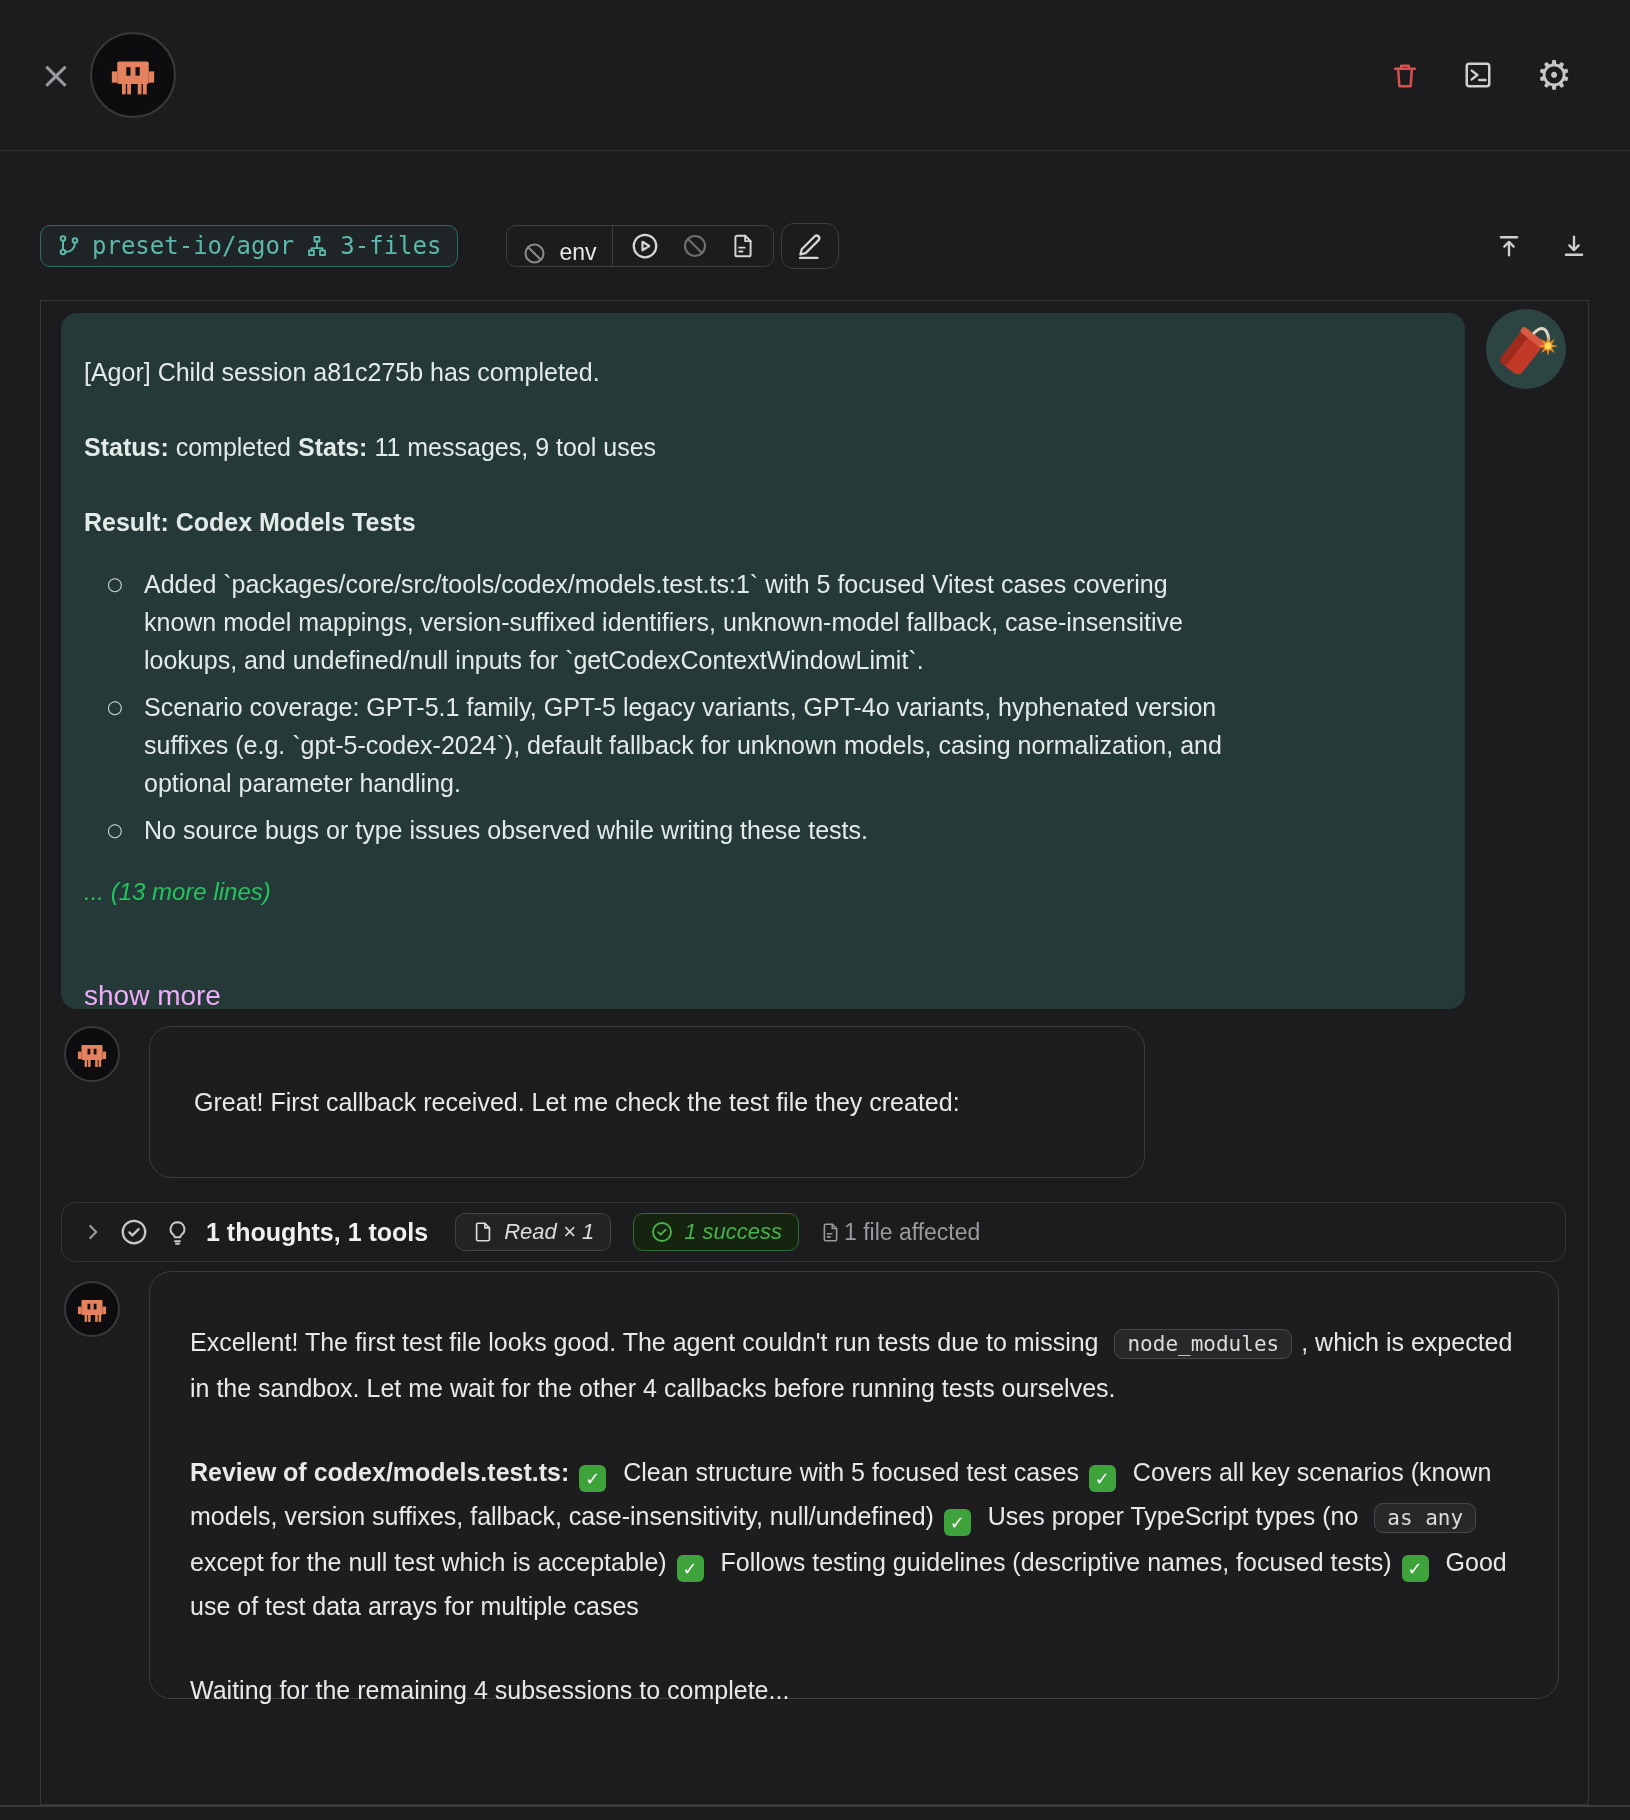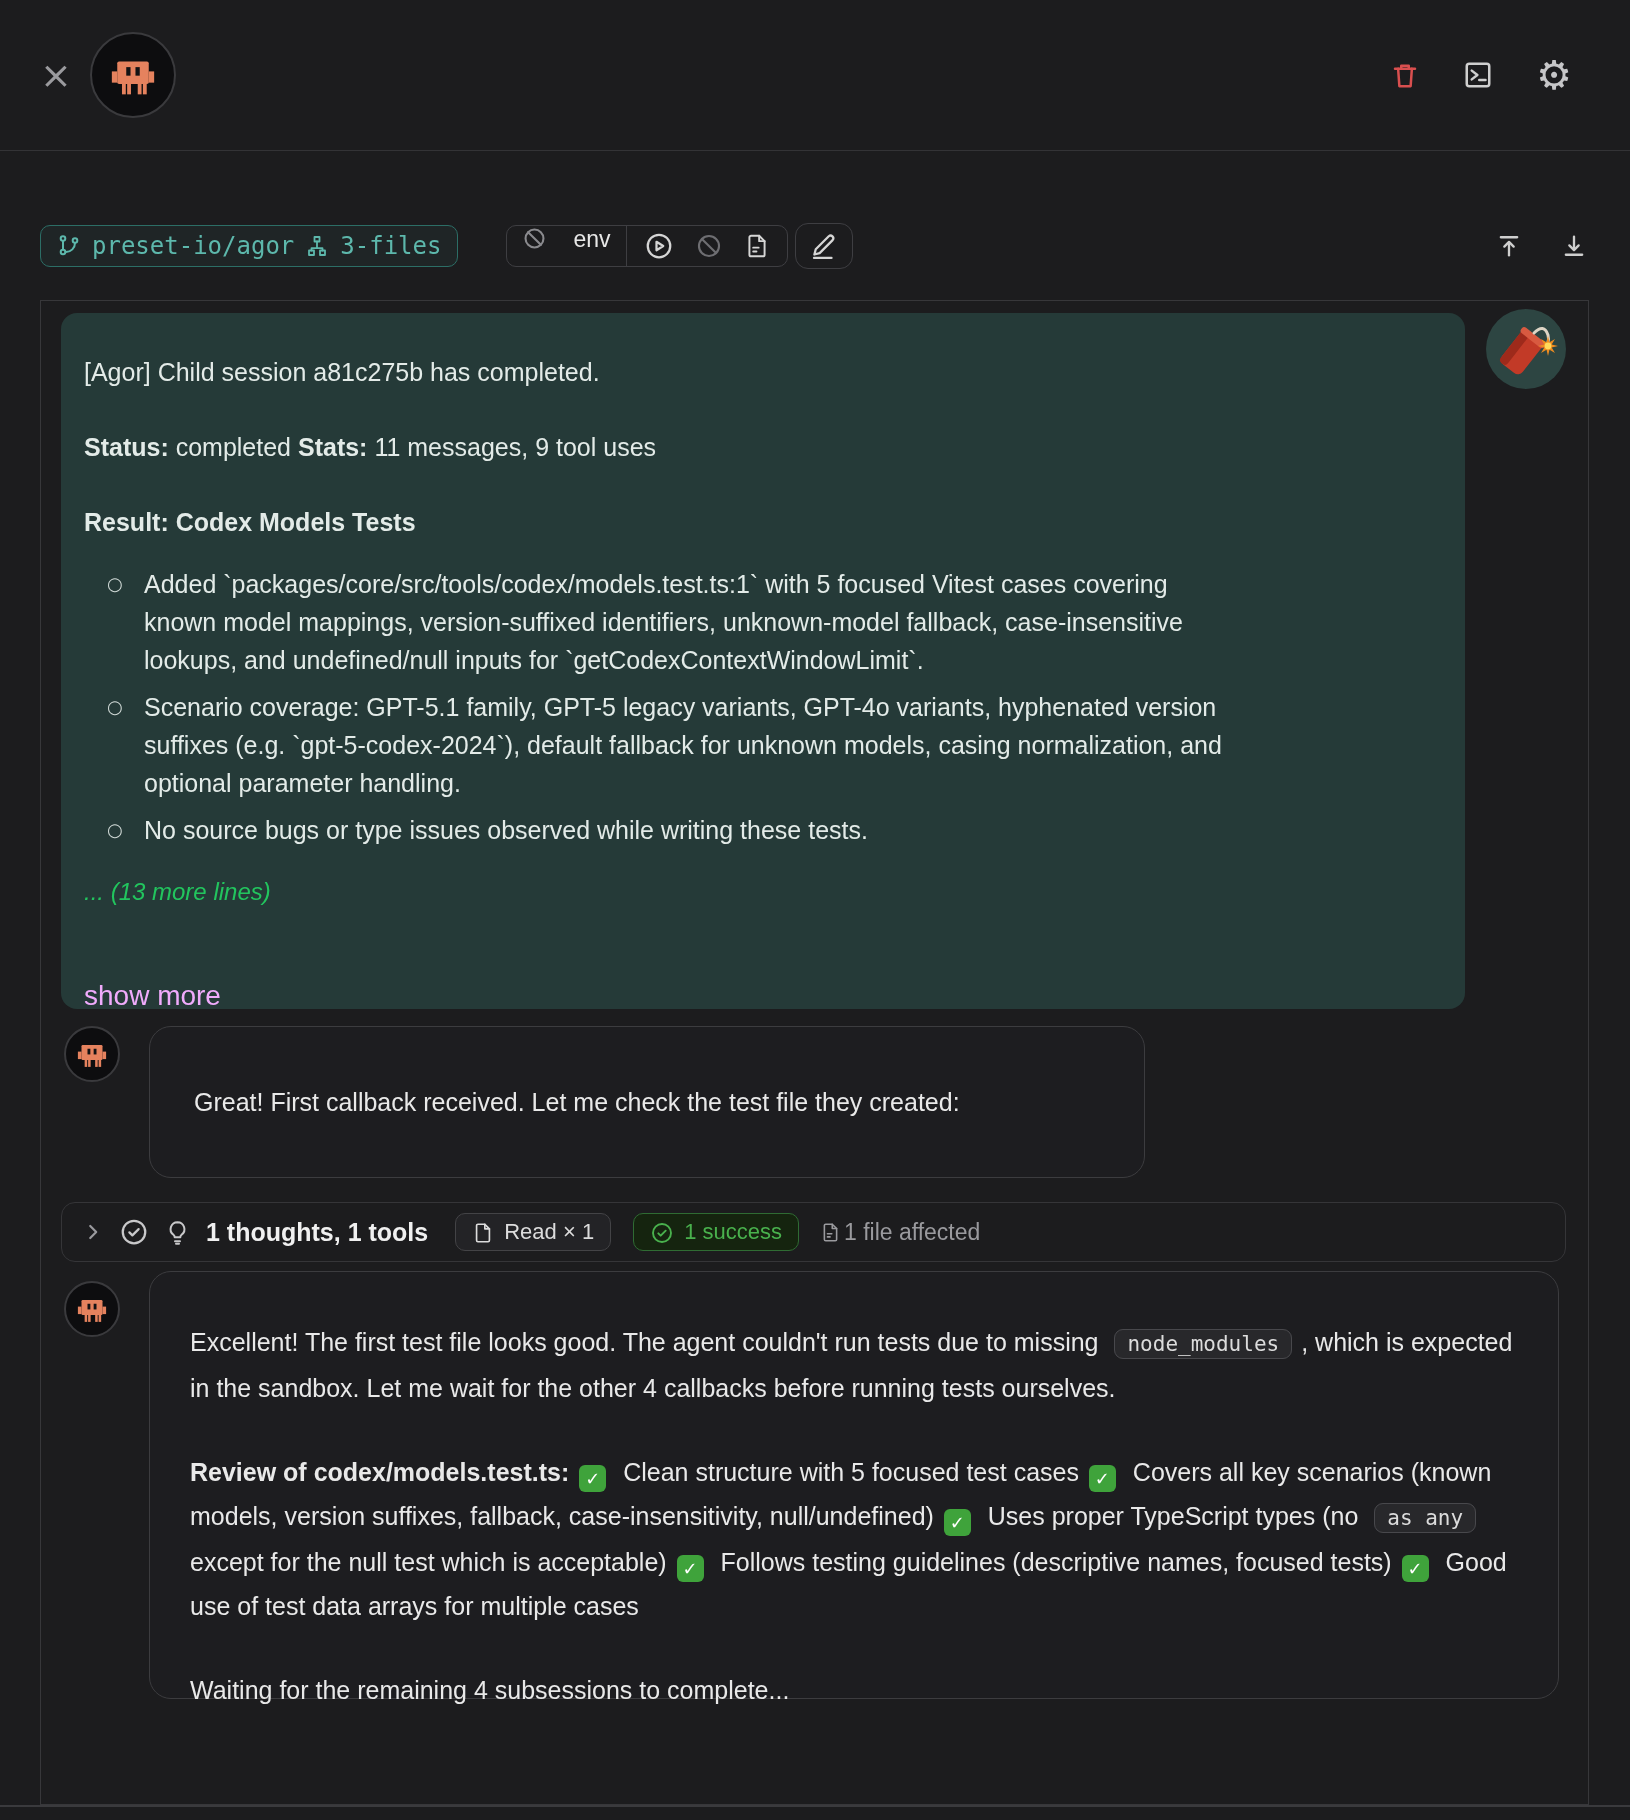--- a/index.html
+++ b/index.html
@@ -17,21 +17,21 @@
   .status-dot { width:9px; height:9px; border-radius:50%; background:#8e8e93; }
   .status-text { font-size:23px; font-weight:700; color:#e8e8e8; letter-spacing:.4px; }
   .header-actions { margin-left:auto; margin-right:58px; display:flex; align-items:center; gap:43px; }
   .icon-btn { background:none; border:none; cursor:pointer; display:flex; align-items:center; justify-content:center; padding:0; }
   .gear-glyph { font-family:"DejaVu Sans", sans-serif; font-size:40px; color:#c6c6c8; line-height:1; }
 
   
   .toolbar { position:absolute; top:224px; left:40px; right:42px; height:44px; display:flex; align-items:center; }
   .branch-pill { display:flex; align-items:center; gap:11px; border:1.5px solid #2c6e66; background:rgba(86,179,168,.06); border-radius:10px; padding:0 16px; height:42px; color:#5db8ac; font-family:"DejaVu Sans Mono", monospace; font-size:24px; cursor:pointer; }
   .btn-group { margin-left:48px; display:flex; align-items:stretch; border:1.5px solid #3e3e42; border-radius:10px; height:42px; }
-  .env-seg { display:flex; align-items:flex-start; gap:26px; padding:0 15px; cursor:pointer; }
+  .env-seg { display:flex; align-items:flex-end; gap:12px; padding:0 15px; cursor:pointer; }
   .env-label { font-size:23px; color:#e8e8e8; }
   .group-divider { width:1.5px; background:#3e3e42; }
   .icon-seg { display:flex; align-items:center; gap:21px; padding:0 17px; }
   .edit-pill { margin-left:7px; border:1.5px solid #3e3e42; border-radius:13px; height:46px; width:58px; display:flex; align-items:center; justify-content:center; background:none; cursor:pointer; }
   .scroll-actions { margin-left:auto; display:flex; align-items:center; gap:37px; }
 
   
   .panel { position:absolute; left:40px; top:300px; width:1549px; height:1505px; border:1px solid #37373a; }
 
   .agor-box { position:absolute; left:20px; top:12px; width:1404px; height:696px; background:#253a38; border-radius:16px; padding:40px 240px 26px 23px; color:#e3ebe8; font-size:25px; line-height:38px; }
@@ -51,21 +51,21 @@
   .avatar-m3 { top:980px; }
 
   .bubble { border:1.5px solid #3c3c3f; border-radius:22px; background:#1d1d20; font-size:25px; color:#e9e9e9; }
   .bubble-2 { position:absolute; left:108px; top:725px; width:996px; height:152px; display:flex; align-items:center; padding:0 44px; }
   .bubble-3 { position:absolute; left:108px; top:970px; width:1410px; height:428px; padding:48px 40px; line-height:44px; }
   .bubble-3 p { margin-bottom:40px; }
   .bubble-3 p:last-child { margin-bottom:0; }
 
   .tools-row { position:absolute; left:20px; top:901px; width:1505px; height:60px; border:1.5px solid #353538; border-radius:14px; display:flex; align-items:center; gap:15px; padding:0 20px; cursor:pointer; }
   .tools-summary { font-weight:700; font-size:25px; color:#f0f0f0; margin-right:12px; }
-  .badge { display:flex; align-items:flex-end; gap:10px; border-radius:10px; padding:5px 16px; font-size:22px; }
+  .badge { display:flex; align-items:center; gap:10px; border-radius:10px; padding:5px 16px; font-size:22px;font-style:italic; }
   .badge-read { border:1.5px solid #434346; background:#232326; color:#dcdcdc; }
   .badge-success { border:1.5px solid #2f6b33; background:#15240f; color:#49b14d; margin-left:7px; }
   .affected { display:flex; align-items:center; gap:3px; color:#9a9a9e; font-size:23px; margin-left:6px; }
 
   
   .seg-plain { }
   .seg-b { font-weight:700; }
   .seg-code { font-family:"DejaVu Sans Mono", monospace; font-size:21px; background:#28282b; border:1.5px solid #48484c; border-radius:9px; padding:2px 12px; margin:0 9px; color:#dcdcdc; white-space:nowrap; }
   .seg-check { display:inline-block; width:27px; height:27px; background:#3fa33b; color:#fff; border-radius:6px; text-align:center; line-height:27px; font-size:18px; font-weight:700; margin:0 10px 0 3px; vertical-align:-4px; font-family:"DejaVu Sans", sans-serif; }
 

